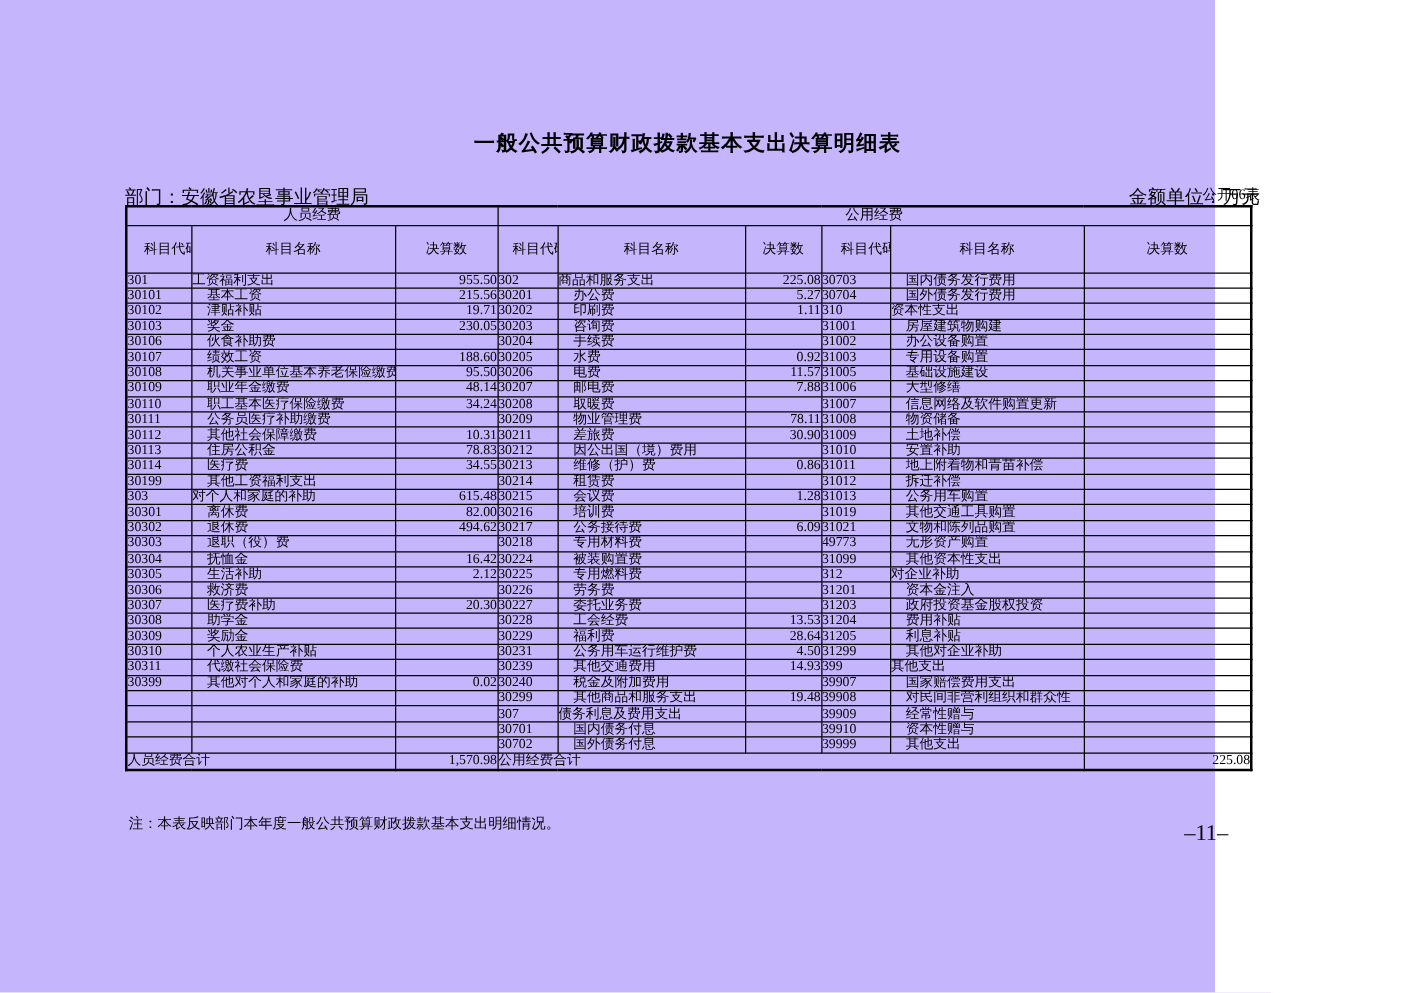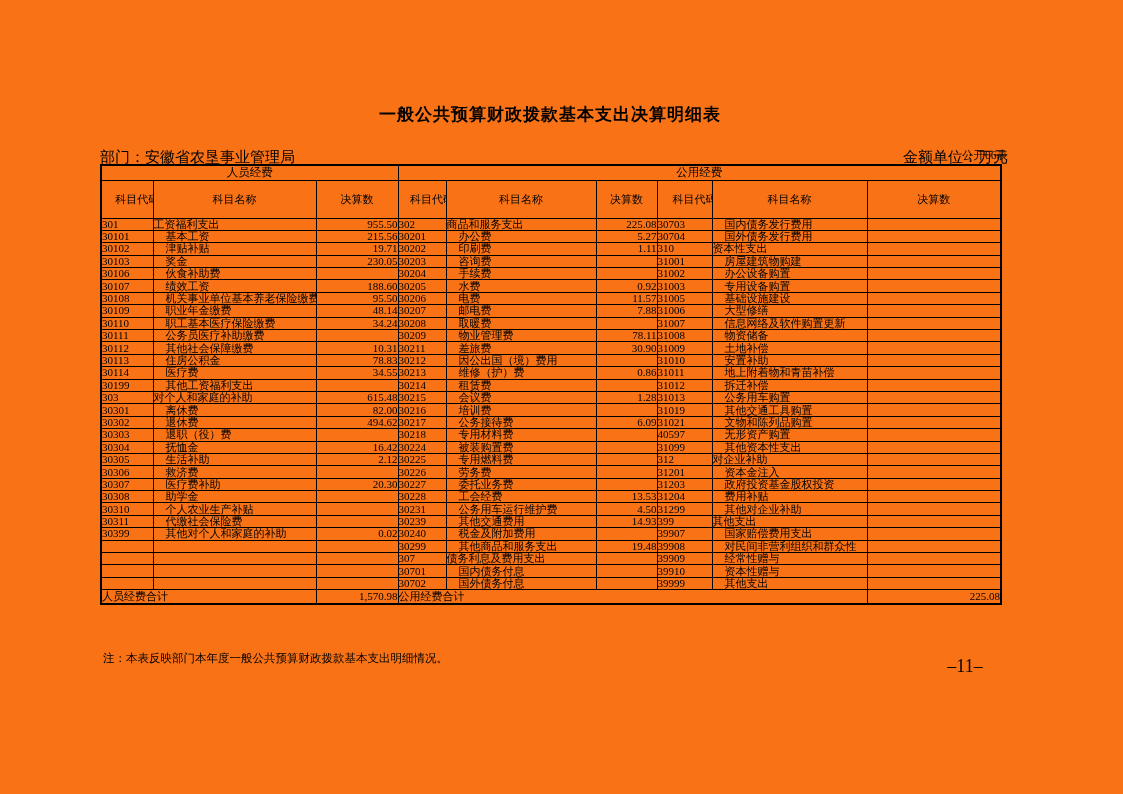--- a/index.html
+++ b/index.html
@@ -1,18 +1,18 @@
 <!DOCTYPE html>
 <html><head>
 <meta charset="utf-8">
 <style>
   * { margin:0; padding:0; box-sizing:border-box; }
   html,body { background:#fff; }
   .page {
-    position:relative; width:1123px; height:794px; background:#f97316;
+    position:relative; width:972px; height:794px; background:#c4b5fd;
     font-family:"Liberation Serif","DejaVu Serif",serif; color:#000;
   }
   .title {
     position:absolute; top:103px; left:100px; width:900px;
     text-align:center; font-family:"DejaVu Sans","Liberation Sans",sans-serif;
     font-weight:bold; font-size:17px; letter-spacing:1px; color:#000;
   }
   .meta-line1 {
     position:absolute; top:148px; left:100px; width:908px;
     text-align:right; font-size:11.5px;
@@ -277,21 +277,21 @@
           <td class="c-name lv1">文物和陈列品购置</td>
           <td class="c-val"></td>
         </tr>
         <tr>
           <td class="c-code">30303</td>
           <td class="c-name lv1">退职（役）费</td>
           <td class="c-val"></td>
           <td class="c-code">30218</td>
           <td class="c-name lv1">专用材料费</td>
           <td class="c-val"></td>
-          <td class="c-code">40597</td>
+          <td class="c-code">49773</td>
           <td class="c-name lv1">无形资产购置</td>
           <td class="c-val"></td>
         </tr>
         <tr>
           <td class="c-code">30304</td>
           <td class="c-name lv1">抚恤金</td>
           <td class="c-val">16.42</td>
           <td class="c-code">30224</td>
           <td class="c-name lv1">被装购置费</td>
           <td class="c-val"></td>
@@ -334,20 +334,31 @@
         </tr>
         <tr>
           <td class="c-code">30308</td>
           <td class="c-name lv1">助学金</td>
           <td class="c-val"></td>
           <td class="c-code">30228</td>
           <td class="c-name lv1">工会经费</td>
           <td class="c-val">13.53</td>
           <td class="c-code">31204</td>
           <td class="c-name lv1">费用补贴</td>
+          <td class="c-val"></td>
+        </tr>
+        <tr>
+          <td class="c-code">30309</td>
+          <td class="c-name lv1">奖励金</td>
+          <td class="c-val"></td>
+          <td class="c-code">30229</td>
+          <td class="c-name lv1">福利费</td>
+          <td class="c-val">28.64</td>
+          <td class="c-code">31205</td>
+          <td class="c-name lv1">利息补贴</td>
           <td class="c-val"></td>
         </tr>
         <tr>
           <td class="c-code">30310</td>
           <td class="c-name lv1">个人农业生产补贴</td>
           <td class="c-val"></td>
           <td class="c-code">30231</td>
           <td class="c-name lv1">公务用车运行维护费</td>
           <td class="c-val">4.50</td>
           <td class="c-code">31299</td>

